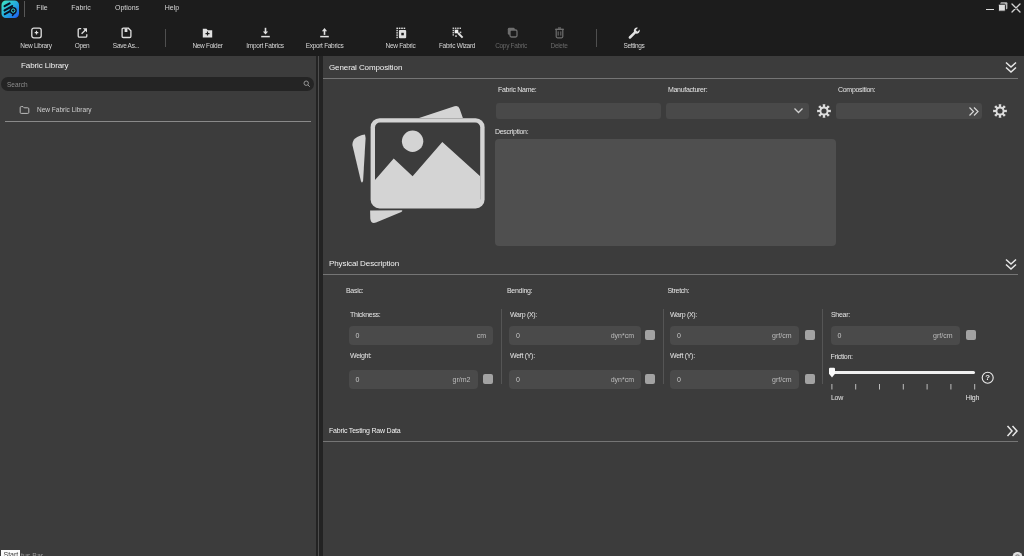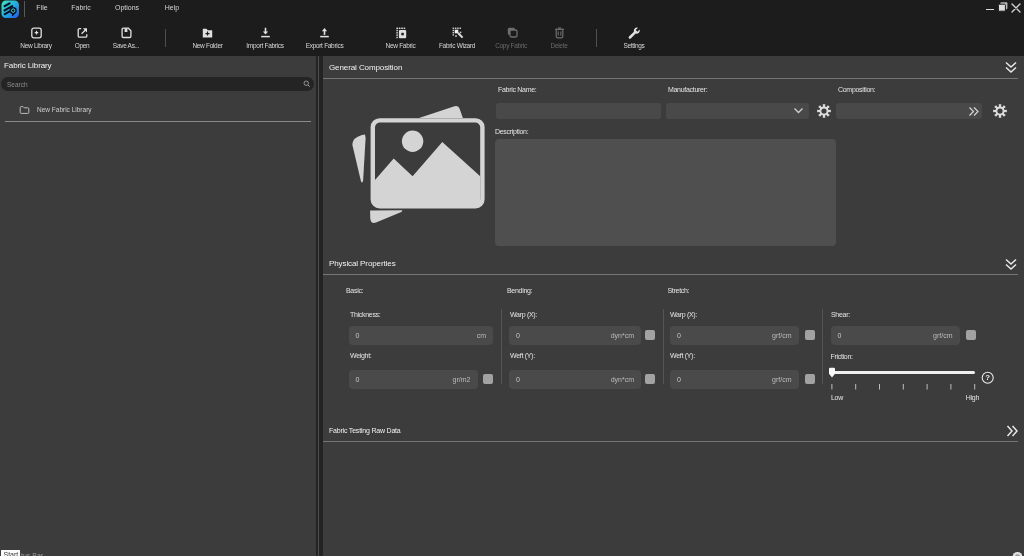--- a/index.html
+++ b/index.html
@@ -179,21 +179,21 @@
   </div>
 
 <div class="tbtn" style="left:634px">
     <svg width="14" height="14" viewBox="0 0 14 14" style="margin:0 auto">
   <path d="M12.3 2.1 L10 4.4 L8.3 2.7 L10.6 0.4 Q8.6 -0.2 7.3 1.1 Q6 2.4 6.5 4.3 L1.6 9.2 Q0.7 10.1 1.6 11 Q2.5 11.9 3.4 11 L8.3 6.1 Q10.2 6.6 11.5 5.3 Q12.8 4 12.3 2.1 Z" fill="#e0e0e0" transform="translate(0.4,1.4)"></path>
 </svg>
     <div class="lab">Settings</div>
   </div>
 
 <div class="abs" style="left:0;top:56px;width:316px;height:500px;background:#3c3c3c"></div>
-<div class="hd" style="left:4px;top:61px">Fabric Library</div>
+<div class="hd" style="left:21px;top:61px">Fabric Library</div>
 <div class="abs" style="left:1px;top:77px;width:313px;height:14px;background:#242424;border-radius:7px"></div>
 <div class="abs" style="left:7px;top:80.5px;font-size:6.5px;color:#8d8d8d">Search</div>
 <div class="abs" style="left:303px;top:80px">
 <svg width="8" height="8" viewBox="0 0 8 8">
   <circle cx="3.2" cy="3.2" r="2.2" fill="none" stroke="#969696" stroke-width="1"></circle>
   <line x1="4.9" y1="4.9" x2="6.8" y2="6.8" stroke="#969696" stroke-width="1"></line>
 </svg>
 </div>
 <div class="abs" style="left:19px;top:104.5px">
 <svg width="11" height="10" viewBox="0 0 11 10">
@@ -254,21 +254,21 @@
 </div>
 <div class="abs" style="left:992px;top:103px">
 <svg width="16" height="16" viewBox="0 0 16 16">
       <path d="M6.63 1.13 L9.37 1.13 L8.99 3.51 L10.48 4.12 L11.89 2.18 L13.82 4.11 L11.88 5.52 L12.49 7.01 L14.87 6.63 L14.87 9.37 L12.49 8.99 L11.88 10.48 L13.82 11.89 L11.89 13.82 L10.48 11.88 L8.99 12.49 L9.37 14.87 L6.63 14.87 L7.01 12.49 L5.52 11.88 L4.11 13.82 L2.18 11.89 L4.12 10.48 L3.51 8.99 L1.13 9.37 L1.13 6.63 L3.51 7.01 L4.12 5.52 L2.18 4.11 L4.11 2.18 L5.52 4.12 L7.01 3.51 Z" fill="#dcdcdc"></path>
       <circle cx="8" cy="8" r="2.6" fill="#3c3c3c"></circle>
     </svg>
 </div>
 <div class="lbl" style="left:495px;top:128px">Description:</div>
 <div class="abs" style="left:495px;top:139px;width:341px;height:107px;background:#4f4f4f;border-radius:4px"></div>
 
-<div class="hd" style="left:329px;top:259px">Physical Properties</div>
+<div class="hd" style="left:329px;top:259px">Physical Description</div>
 <div class="abs" style="left:1004px;top:258px">
 <svg width="14" height="13" viewBox="0 0 14 13">
   <path d="M2 1.5 L7 6 L12 1.5 M2 6.5 L7 11 L12 6.5" fill="none" stroke="#e8e8e8" stroke-width="1.5"></path>
 </svg>
 </div>
 <div class="hr" style="left:323px;top:274px;width:695px"></div>
 
 <div class="lbl" style="left:346px;top:286.5px">Basic:</div>
 <div class="lbl" style="left:350px;top:310.5px">Thickness:</div>
 <div class="pinp" style="left:348.5px;top:325.5px;width:144.5px;height:19.5px">

